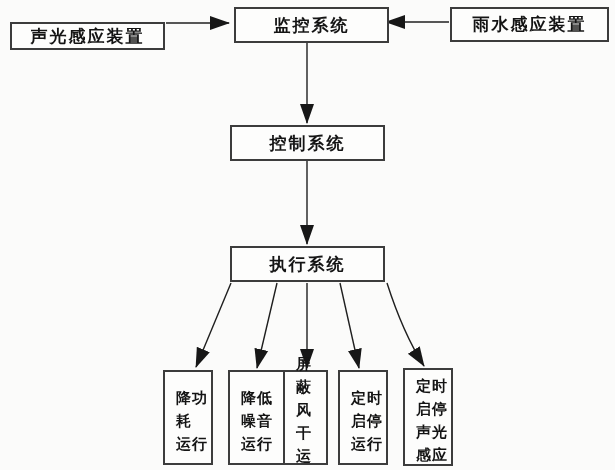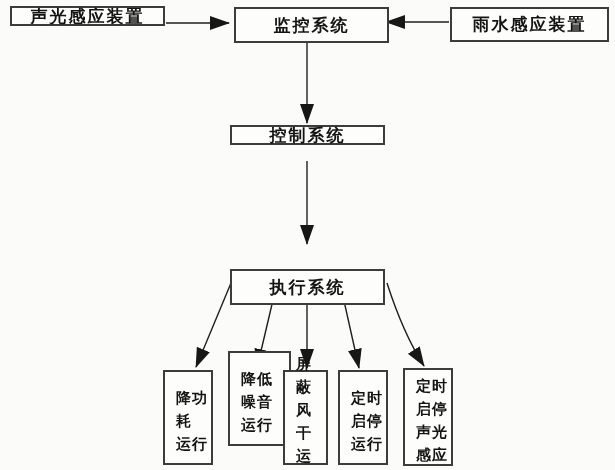--- a/index.html
+++ b/index.html
@@ -46,27 +46,27 @@
     padding: 8px 0 0 11px;
   }
   .node.tall .label {
     font-size: 15px;
     line-height: 23px;
     letter-spacing: 1px;
     font-weight: 600;
     text-align: left;
   }
   
-  #n-sound   { left: 10px;  top: 6px;   width: 155px; height: 20px; }
+  #n-sound   { left: 10px;  top: 22px;   width: 155px; height: 28px; }
   #n-monitor { left: 234px; top: 7px;   width: 155px; height: 36px; }
   #n-rain    { left: 450px; top: 7px;   width: 159px; height: 35px; }
-  #n-control { left: 230px; top: 125px; width: 155px; height: 20px; }
-  #n-execute { left: 230px; top: 246px; width: 155px; height: 36px; margin-top: 23px; }
+  #n-control { left: 230px; top: 125px; width: 155px; height: 36px; }
+  #n-execute { left: 230px; top: 246px; width: 155px; height: 36px; }
   #n-b1 { left: 163px; top: 370px; width: 50px; height: 95px; }
-  #n-b2 { left: 228px; top: 351px; width: 63px; height: 95px; }
+  #n-b2 { left: 228px; top: 370px; width: 63px; height: 95px; }
   #n-b3 { left: 283px; top: 370px; width: 45px; height: 95px; }
   #n-b4 { left: 338px; top: 370px; width: 50px; height: 95px; }
   #n-b5 { left: 403px; top: 368px; width: 50px; height: 98px; }
 </style>
 </head>
 <body>
 
 <div class="canvas">
 
   <svg class="arrows" viewBox="0 0 615 470" xmlns="http://www.w3.org/2000/svg">

